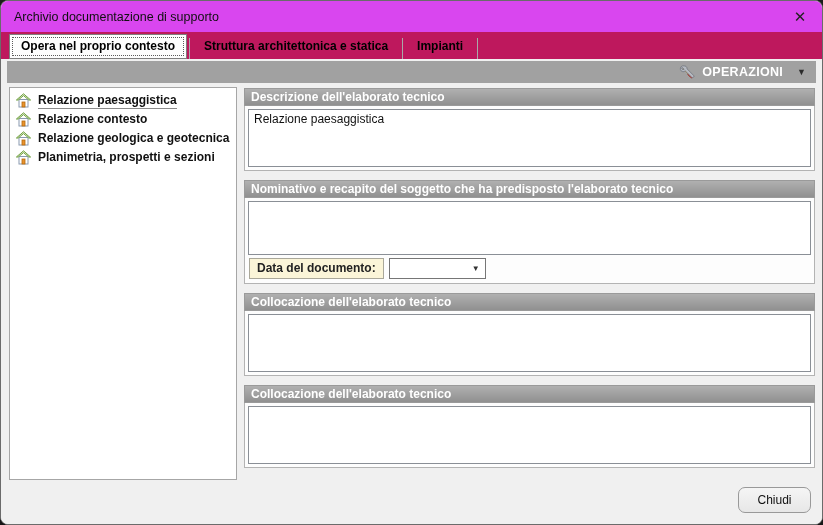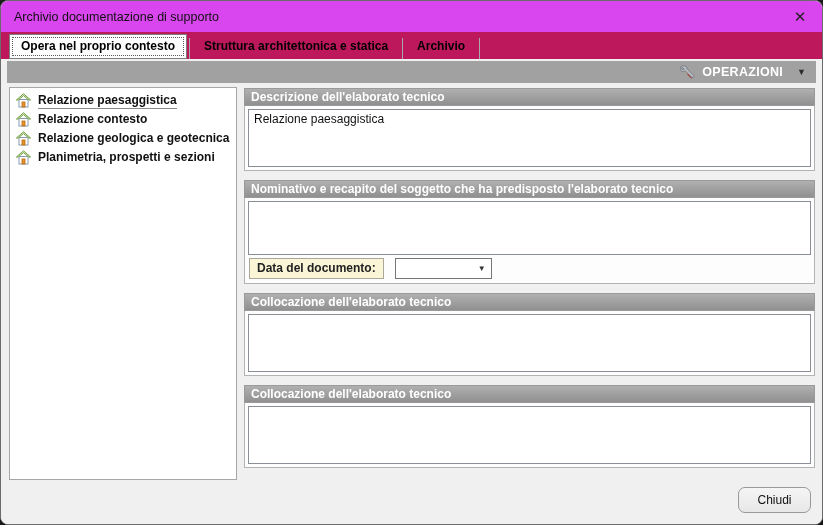--- a/index.html
+++ b/index.html
@@ -122,21 +122,21 @@
     background: #ffffff;
     resize: none;
     font-family: "Liberation Sans", sans-serif;
     font-size: 12px; color: #111;
     padding: 2px 5px;
     outline: none;
   }
   .ta-tall { height: 58px; }
   .ta-mid  { height: 54px; }
   .datarow {
-    display: flex; align-items: center; gap: 11px;
+    display: flex; align-items: center; gap: 5px;
     padding: 3px 1px 1px 1px;
   }
   .datelabel {
     background: #fbf5d8;
     border: 1px solid #aaa89a;
     padding: 2px 7px 3px 7px;
     font-weight: 600; font-size: 12px; color: #222;
     white-space: nowrap;
   }
   .combo {
@@ -193,21 +193,21 @@
   <div class="tabstrip">
     <div class="tab active">
       <span>Opera nel proprio contesto</span>
     </div>
     <div class="tabsep"></div>
     <div class="tab">
       <span>Struttura architettonica e statica</span>
     </div>
     <div class="tabsep"></div>
     <div class="tab">
-      <span>Archivio</span>
+      <span>Impianti</span>
     </div>
     <div class="tabsep"></div>
   </div>
 
   <div class="toolbar-wrap">
     <div class="toolbar">
       <button class="opbtn">
         <svg class="tools" width="17" height="17" viewBox="0 0 18 18">
           <g transform="rotate(-45 9 9)">
             <rect x="7.7" y="10" width="2.9" height="6.4" rx="1.3" fill="#d23b2f" stroke="#8d1f16" stroke-width="0.7"></rect>

